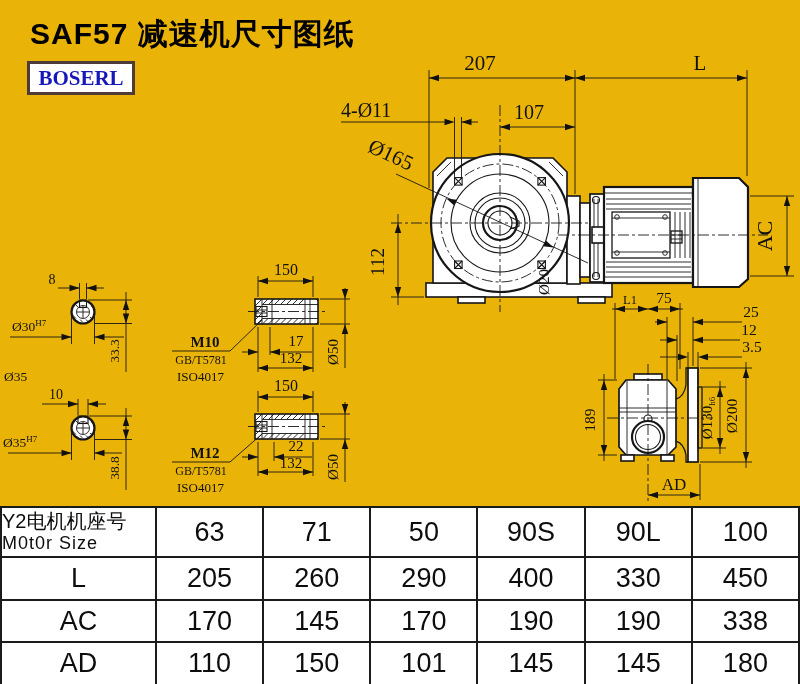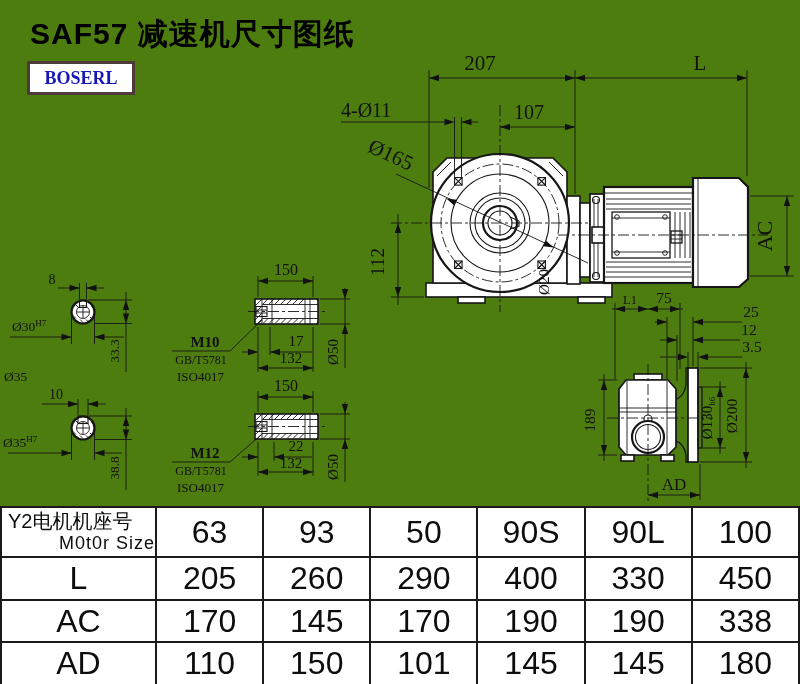--- a/index.html
+++ b/index.html
@@ -1,42 +1,42 @@
 <!DOCTYPE html>
 <html><head>
 <meta charset="utf-8">
 <style>
   html,body{margin:0;padding:0;background:#fff;}
-  .page{position:relative;width:800px;height:684px;background:#4d7c0f;overflow:hidden;
+  .page{position:relative;width:800px;height:684px;background:#eab308;overflow:hidden;
         font-family:"Liberation Sans",sans-serif;}
   .title{position:absolute;left:30px;top:14px;font-size:30px;font-weight:bold;
          color:#000;letter-spacing:1px;white-space:nowrap;}
   .logo{position:absolute;left:27px;top:61px;width:102px;height:28px;
         border:3px solid #4e3a37;display:flex;align-items:center;justify-content:center;
-        font-family:"Liberation Serif",serif;font-weight:bold;font-size:18px;color:#1617b8;
+        font-family:"Liberation Serif",serif;font-weight:bold;font-size:21px;color:#1617b8;
         background:#fff;}
   svg.drawing{position:absolute;left:0;top:0;}
   .o2{stroke:#161616;stroke-width:2.2;fill:none}
   .o2f{stroke:#161616;stroke-width:2.2;fill:#fff}
   .o16{stroke:#161616;stroke-width:1.6;fill:#fff}
   .o17{stroke:#161616;stroke-width:1.7;fill:#fff}
   .t1{stroke:#161616;stroke-width:1.1;fill:none}
   .t13{stroke:#161616;stroke-width:1.3;fill:none}
   .t09{stroke:#161616;stroke-width:0.9;fill:none}
   .dim{stroke:#161616;stroke-width:0.9;fill:none}
   .cl{stroke:#161616;stroke-width:0.9;fill:none;stroke-dasharray:11 3 3 3}
   .dtx{font-family:"Liberation Serif",serif;fill:#111}
   .ah{fill:#111;stroke:none}
   table.dimtable{border-collapse:collapse;position:absolute;top:506px;left:0;width:800px;
         height:178px;table-layout:fixed;background:#fff;}
   .dimtable td{border:2px solid #1b1b1b;text-align:center;vertical-align:middle;
-        font-size:32px;color:#0d0d0d;padding:0;}
+        font-size:27px;color:#0d0d0d;padding:0;}
   .dimtable td.hd{font-size:20px;line-height:1.2;}
-  .h1{text-align:left;padding-left:6px;font-size:20px;}
-  .h2{text-align:right;font-size:18px;letter-spacing:1px;}
+  .h1{text-align:left;font-size:20px;}
+  .h2{text-align:left;font-size:18px;letter-spacing:1px;}
 </style>
 </head>
 <body>
 
 <div class="page">
 
   <div class="title">SAF57 减速机尺寸图纸</div>
   <div class="logo">BOSERL</div>
 
   <svg class="drawing" width="800" height="506" viewBox="0 0 800 506">
@@ -343,21 +343,21 @@
         <col>
         <col>
       </colgroup>
     <tbody>
         <tr style="height:50px">
       <td class="hd">
         <div class="h1">Y2电机机座号</div>
         <div class="h2">M0t0r Size</div>
       </td>
       <td>63</td>
-      <td>93</td>
+      <td>71</td>
       <td>50</td>
       <td>90S</td>
       <td>90L</td>
       <td>100</td>
     </tr>
     <tr style="height:43px">
       <td>L</td>
       <td>205</td>
       <td>260</td>
       <td>290</td>

